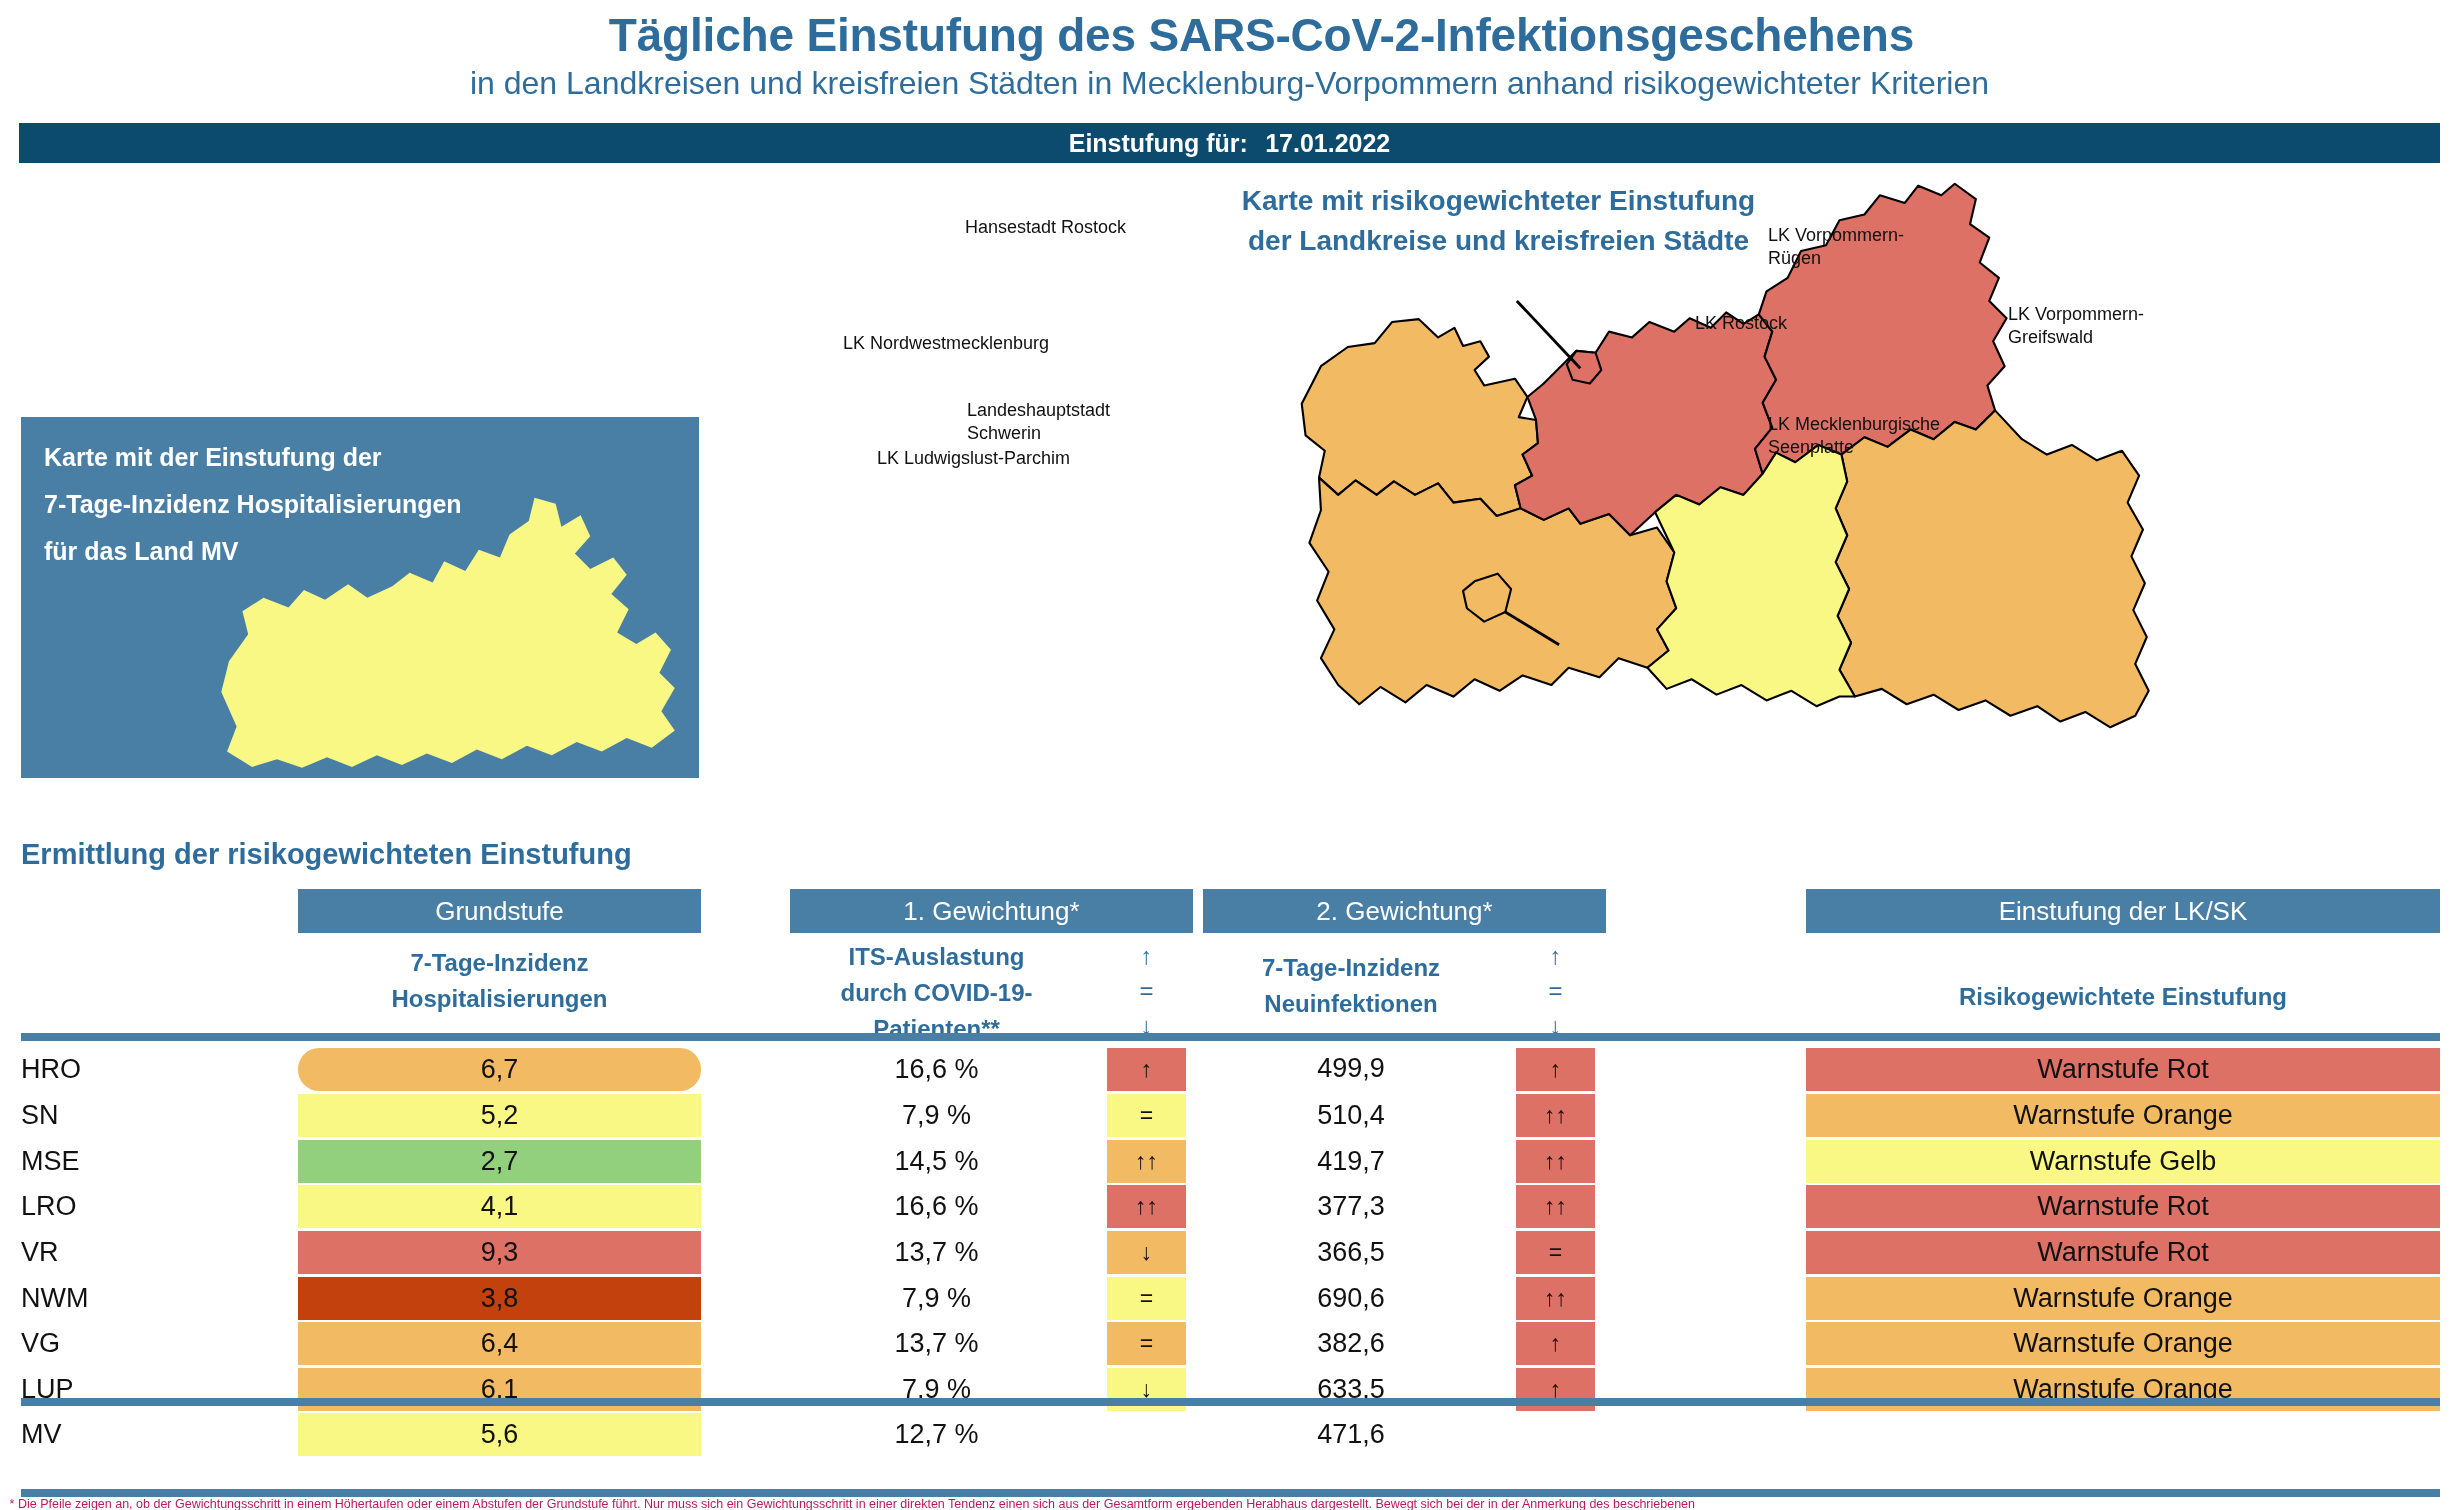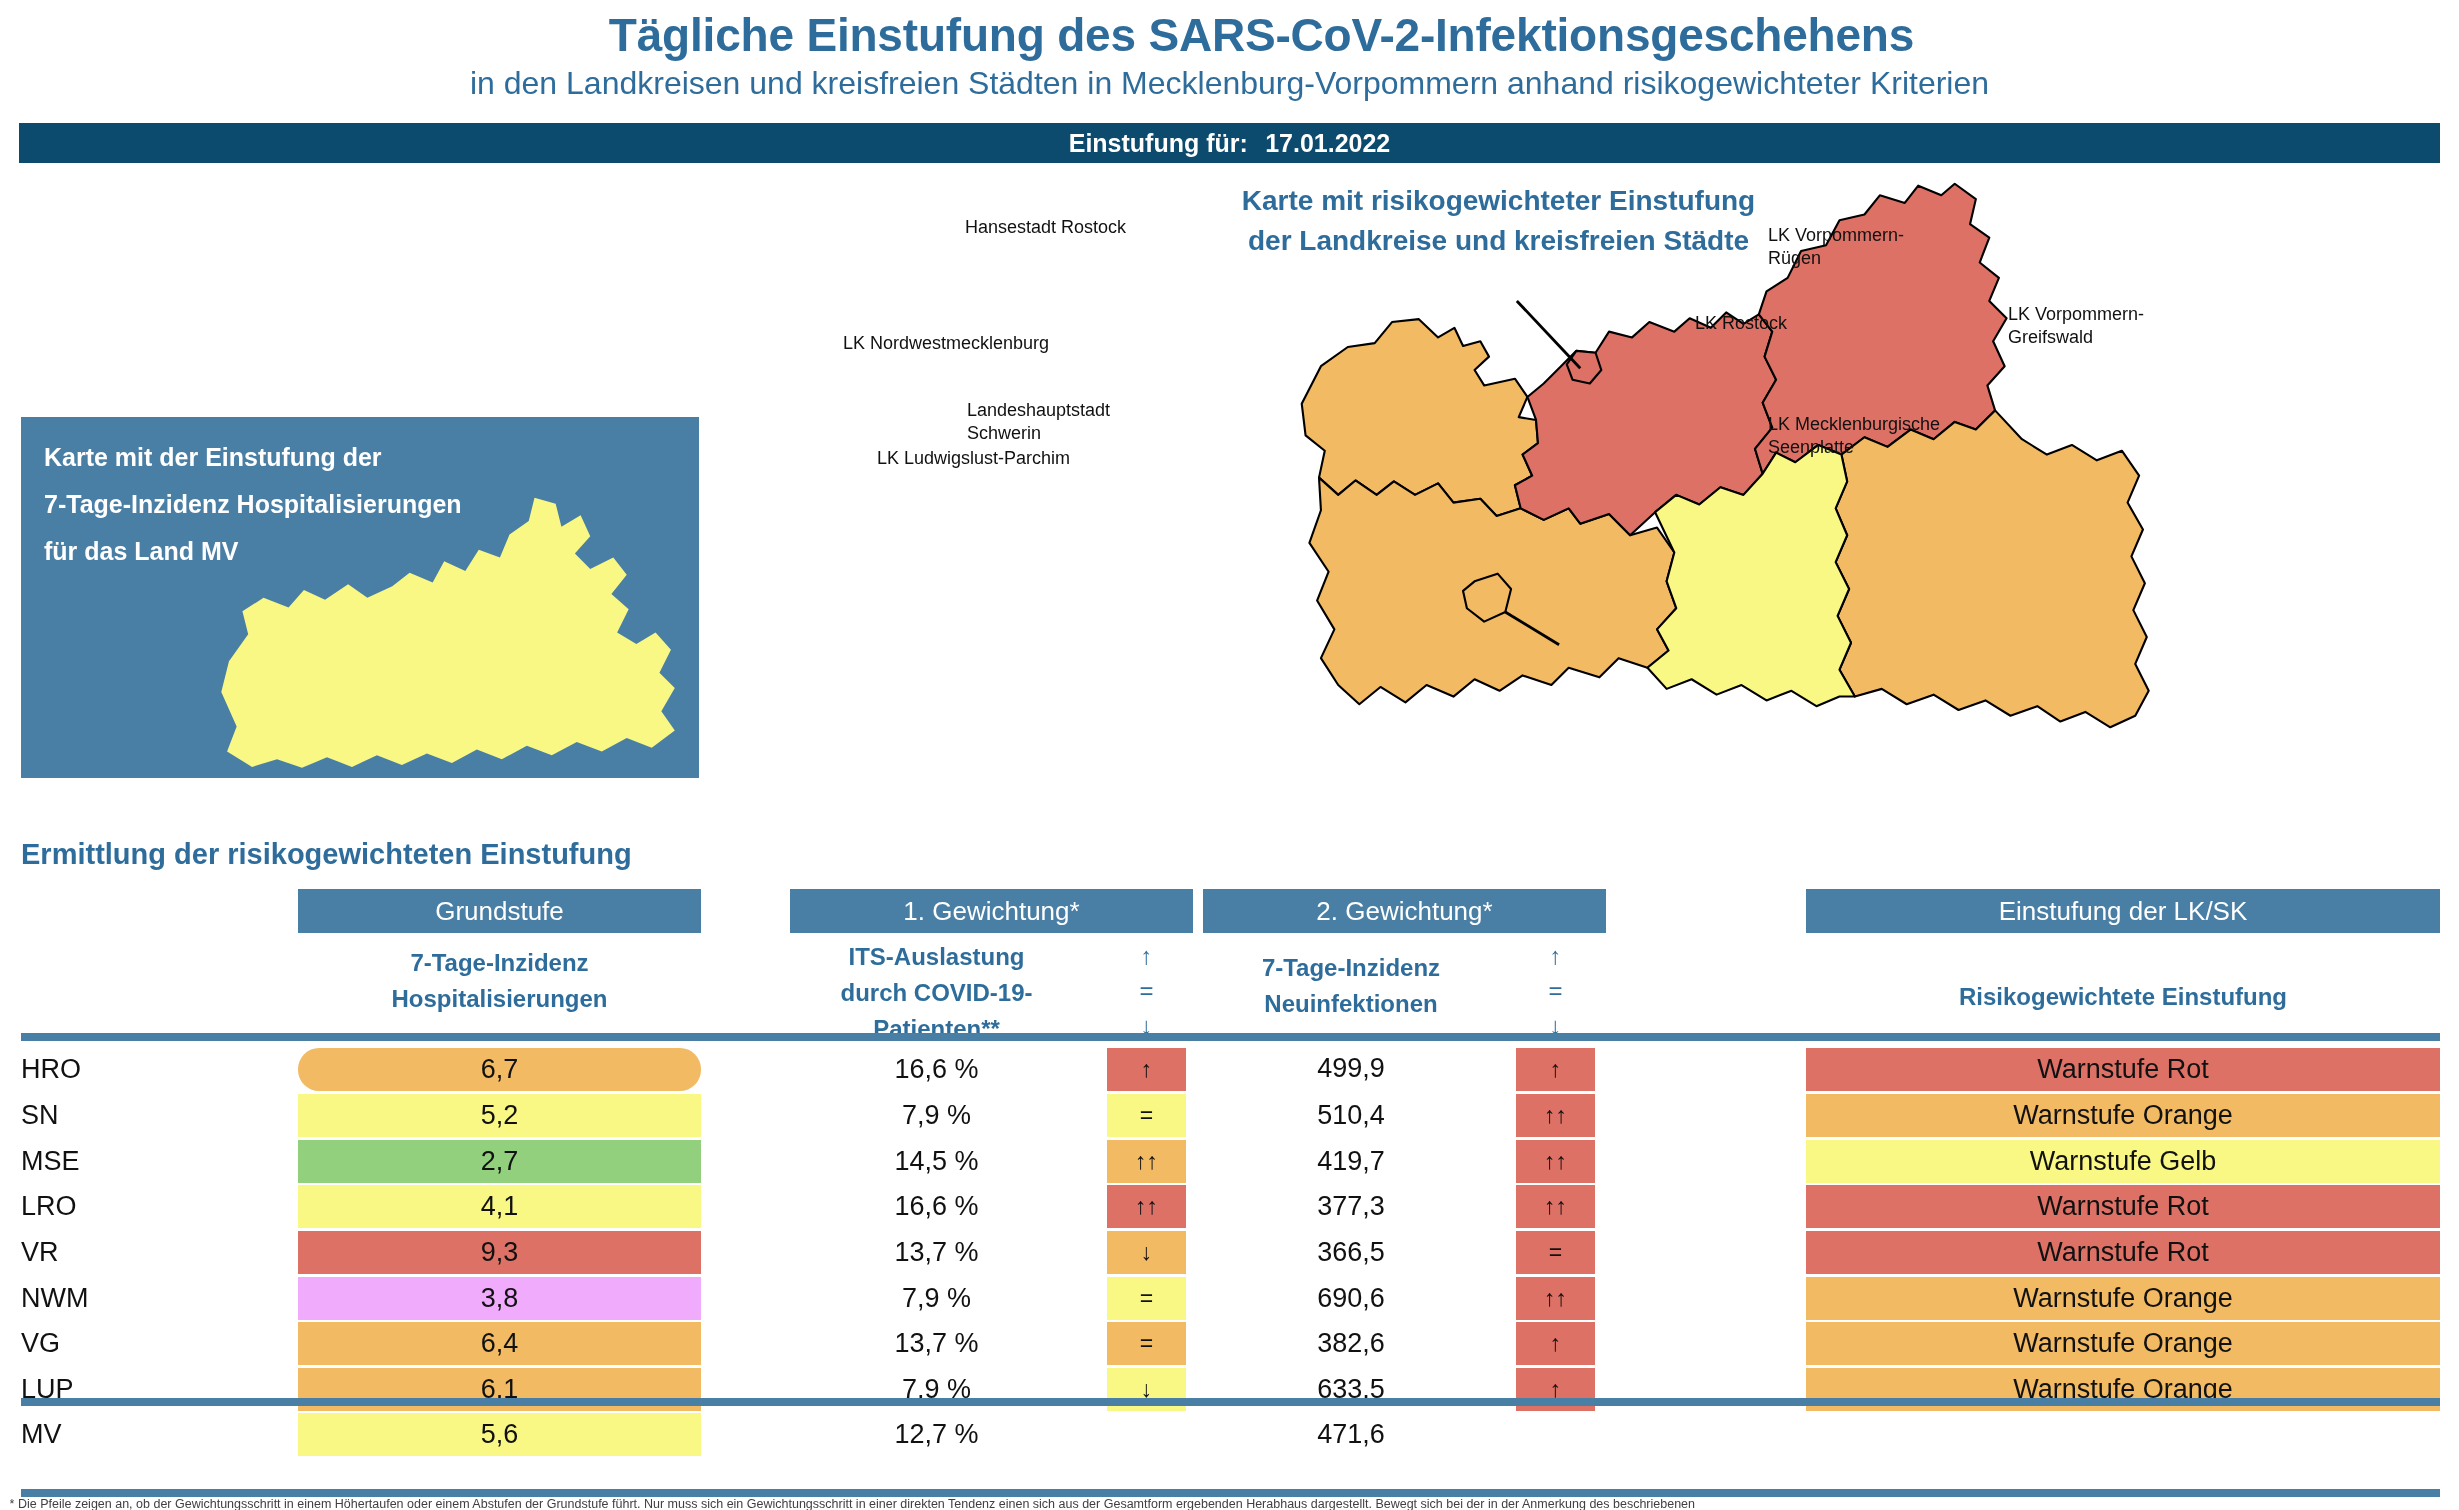--- a/index.html
+++ b/index.html
@@ -89,21 +89,21 @@
   }
   .cell {
     position: absolute; height: 43px;
     display: flex; align-items: center; justify-content: center;
     color: #111; font-size: 27px;
   }
   .cell.plain { background: transparent; }
 
   .footnote {
     position: absolute; left: 9.6px; top: 1497px; width: 2440px;
-    font-size: 12.5px; color: #404040; white-space: nowrap; overflow: hidden;
+    font-size: 12.5px; color: #be185d; white-space: nowrap; overflow: hidden;
   }
 </style>
 </head>
 <body>
 
 <div id="page">
 
   <div class="title">Tägliche Einstufung des SARS-CoV-2-Infektionsgeschehens</div>
   <div class="subtitle">in den Landkreisen und kreisfreien Städten in Mecklenburg-Vorpommern anhand risikogewichteter Kriterien</div>
   <div class="date-bar">
@@ -235,21 +235,21 @@
         <div class="cell" style="left: 1516px; top: 296px; width: 79px; background: rgb(221, 113, 102); font-size: 23px;">↑↑</div>
         <div class="cell" style="left: 1806px; top: 296px; width: 634px; background: rgb(221, 113, 102);">Warnstufe Rot</div>
         <div class="rowlabel" style="top: 342px;">VR</div>
         <div class="cell" style="left: 298px; top: 342px; width: 403px; background: rgb(221, 113, 102);">9,3</div>
         <div class="cell plain" style="left: 797px; top: 342px; width: 279px;">13,7 %</div>
         <div class="cell" style="left: 1107px; top: 342px; width: 79px; background: rgb(242, 186, 99); font-size: 23px;">↓</div>
         <div class="cell plain" style="left: 1207px; top: 342px; width: 288px;">366,5</div>
         <div class="cell" style="left: 1516px; top: 342px; width: 79px; background: rgb(221, 113, 102); font-size: 23px;">=</div>
         <div class="cell" style="left: 1806px; top: 342px; width: 634px; background: rgb(221, 113, 102);">Warnstufe Rot</div>
         <div class="rowlabel" style="top: 388px;">NWM</div>
-        <div class="cell" style="left: 298px; top: 388px; width: 403px; background: #f0abfc;">3,8</div>
+        <div class="cell" style="left: 298px; top: 388px; width: 403px; background: #c2410c;">3,8</div>
         <div class="cell plain" style="left: 797px; top: 388px; width: 279px;">7,9 %</div>
         <div class="cell" style="left: 1107px; top: 388px; width: 79px; background: rgb(250, 248, 132); font-size: 23px;">=</div>
         <div class="cell plain" style="left: 1207px; top: 388px; width: 288px;">690,6</div>
         <div class="cell" style="left: 1516px; top: 388px; width: 79px; background: rgb(221, 113, 102); font-size: 23px;">↑↑</div>
         <div class="cell" style="left: 1806px; top: 388px; width: 634px; background: rgb(242, 186, 99);">Warnstufe Orange</div>
         <div class="rowlabel" style="top: 433px;">VG</div>
         <div class="cell" style="left: 298px; top: 433px; width: 403px; background: rgb(242, 186, 99);">6,4</div>
         <div class="cell plain" style="left: 797px; top: 433px; width: 279px;">13,7 %</div>
         <div class="cell" style="left: 1107px; top: 433px; width: 79px; background: rgb(242, 186, 99); font-size: 23px;">=</div>
         <div class="cell plain" style="left: 1207px; top: 433px; width: 288px;">382,6</div>

